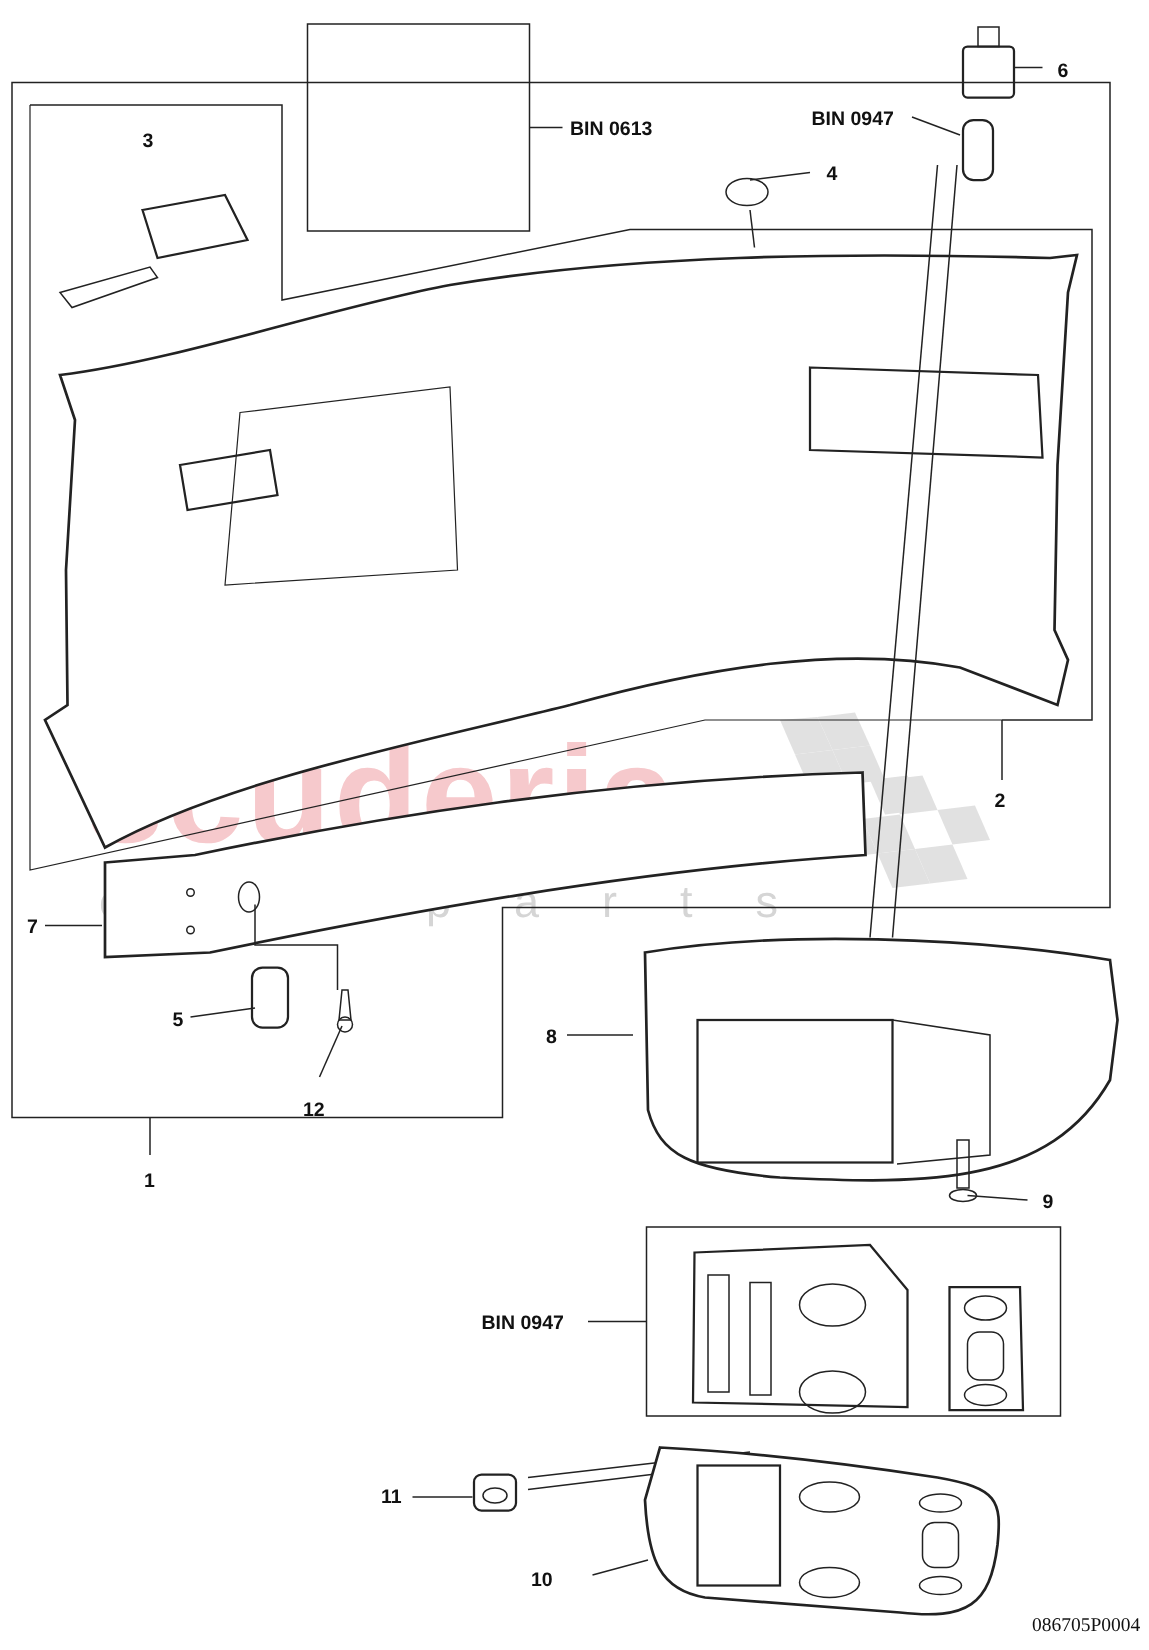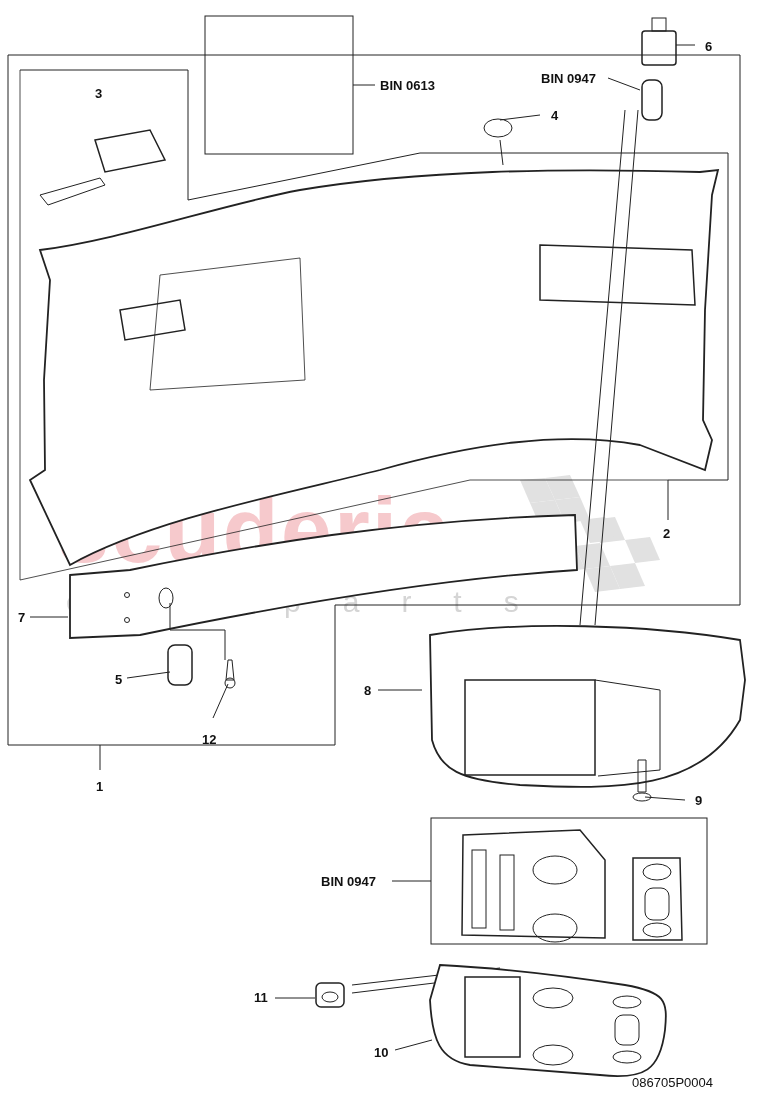--- a/index.html
+++ b/index.html
@@ -124,21 +124,21 @@
 
 <div class="lbl" style="left:96px; top:780px;">1</div>
 <div class="lbl" style="left:663px; top:527px;">2</div>
 <div class="lbl" style="left:95px; top:87px;">3</div>
 <div class="lbl" style="left:551px; top:109px;">4</div>
 <div class="lbl" style="left:115px; top:673px;">5</div>
 <div class="lbl" style="left:705px; top:40px;">6</div>
 <div class="lbl" style="left:18px; top:611px;">7</div>
 <div class="lbl" style="left:364px; top:684px;">8</div>
 <div class="lbl" style="left:695px; top:794px;">9</div>
-<div class="lbl" style="left:374px; top:1046px;">10</div>
+<div class="lbl" style="left:354px; top:1046px;">10</div>
 <div class="lbl" style="left:254px; top:991px;">11</div>
 <div class="lbl" style="left:202px; top:722px;margin-top:11px;">12</div>
 
 <div class="lbl" style="left:380px; top:79px;">BIN 0613</div>
 <div class="lbl" style="left:541px; top:72px;">BIN 0947</div>
 <div class="lbl" style="left:321px; top:875px;">BIN 0947</div>
 
-<div class="code" style="left:632px; top:1075px;">086705P0004</div>
+<div class="code" style="left:688px; top:1075px;font-family:Liberation Serif, serif;">086705P0004</div>
 
 </body></html>

